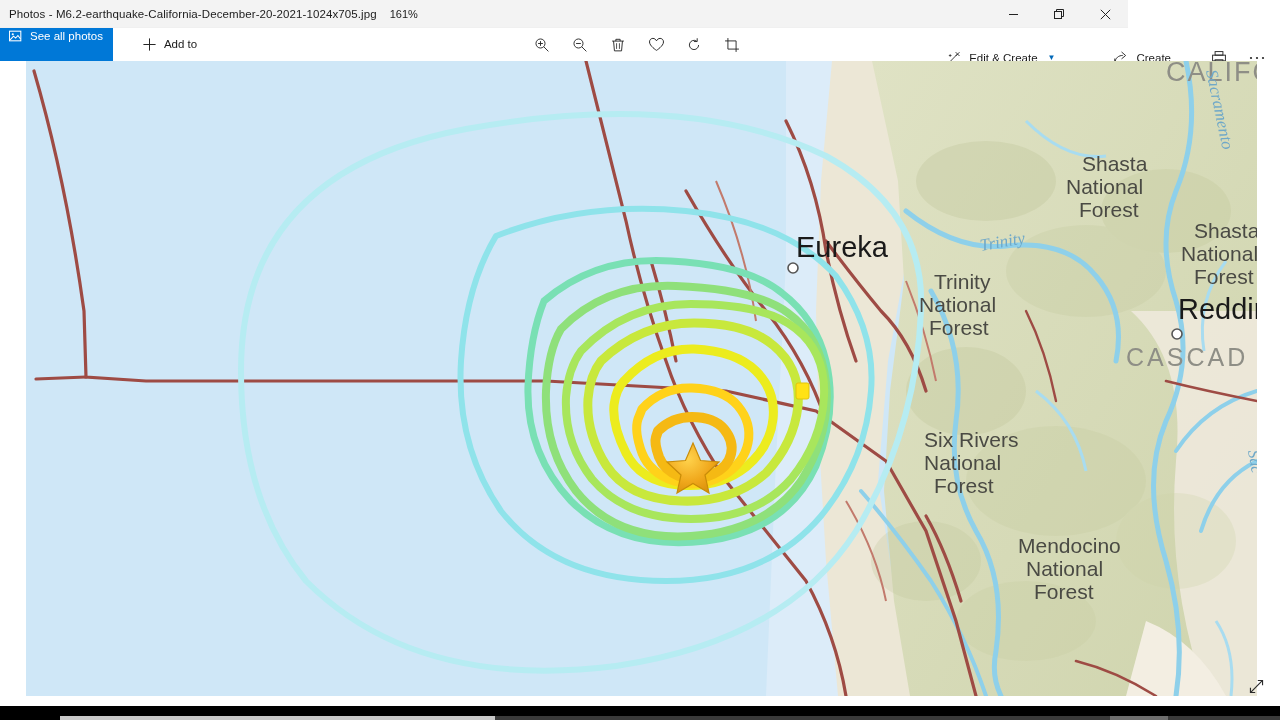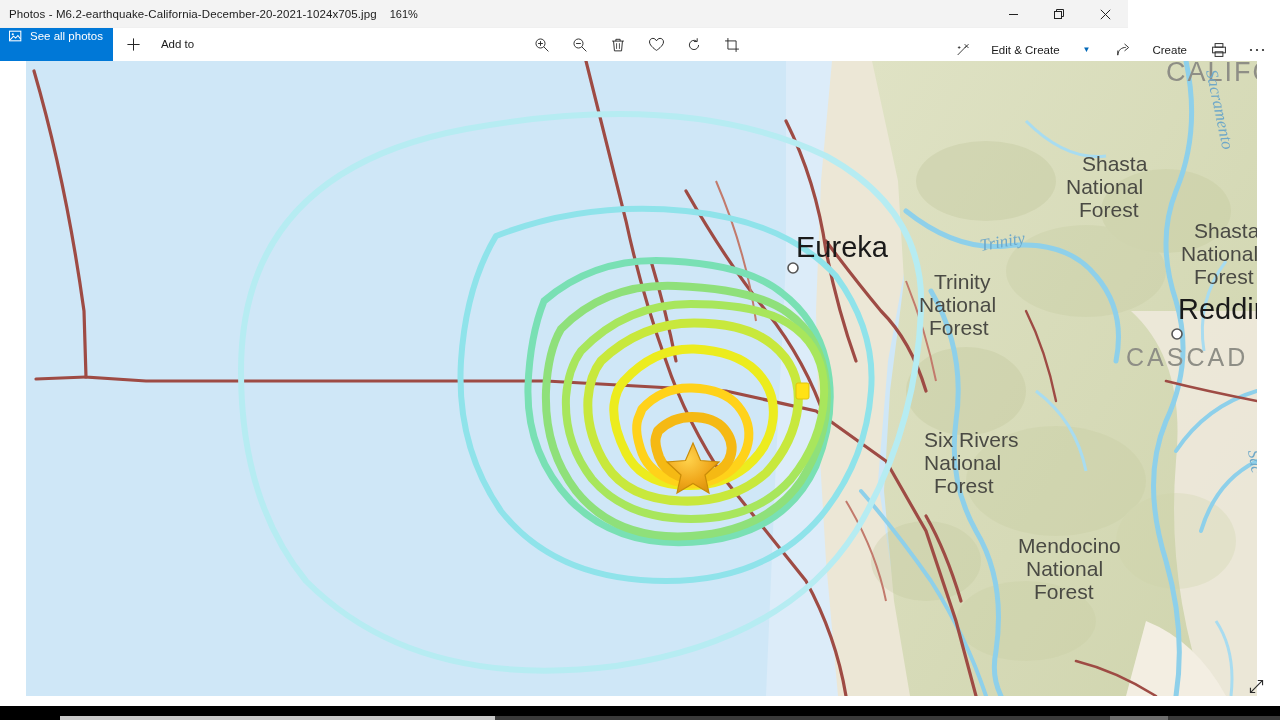--- a/index.html
+++ b/index.html
@@ -54,36 +54,36 @@
   }
   .see-all {
     height: 33px; min-width: 95px;
     background: #0078d7; color: #fff;
     display: flex; align-items: center; gap: 7px;
     padding: 0 10px 16px 9px;
     font-size: 11.5px; white-space: nowrap;
   }
   .tb-item {
     height: 33px;
-    display: flex; align-items: center; gap: 20px;
-    padding: 0 13px;
+    display: flex; align-items: center; gap: 7px;
+    padding: 0 29px;
     font-size: 11.5px; color: #1b1b1b;
     white-space: nowrap;
   }
   .tb-icon-btn {
     width: 38px; height: 33px;
     display: flex; align-items: center; justify-content: center;
     color: #262626;
   }
   .tb-center {
     position: absolute; left: 523px; top: 0;
     height: 33px; display: flex; align-items: center;
   }
   .tb-right {
-    position: absolute; right: 4px; top: 5px;
+    position: absolute; right: 4px; top: 13px;
     height: 33px; display: flex; align-items: flex-start;
   }
   .chev { font-size: 8px; color: #0067b8; margin-left: 3px; }
 
   
   .viewer {
     position: absolute; left: 0; top: 61px;
     width: 1280px; height: 645px;
     background: #ffffff;
     overflow: hidden;

